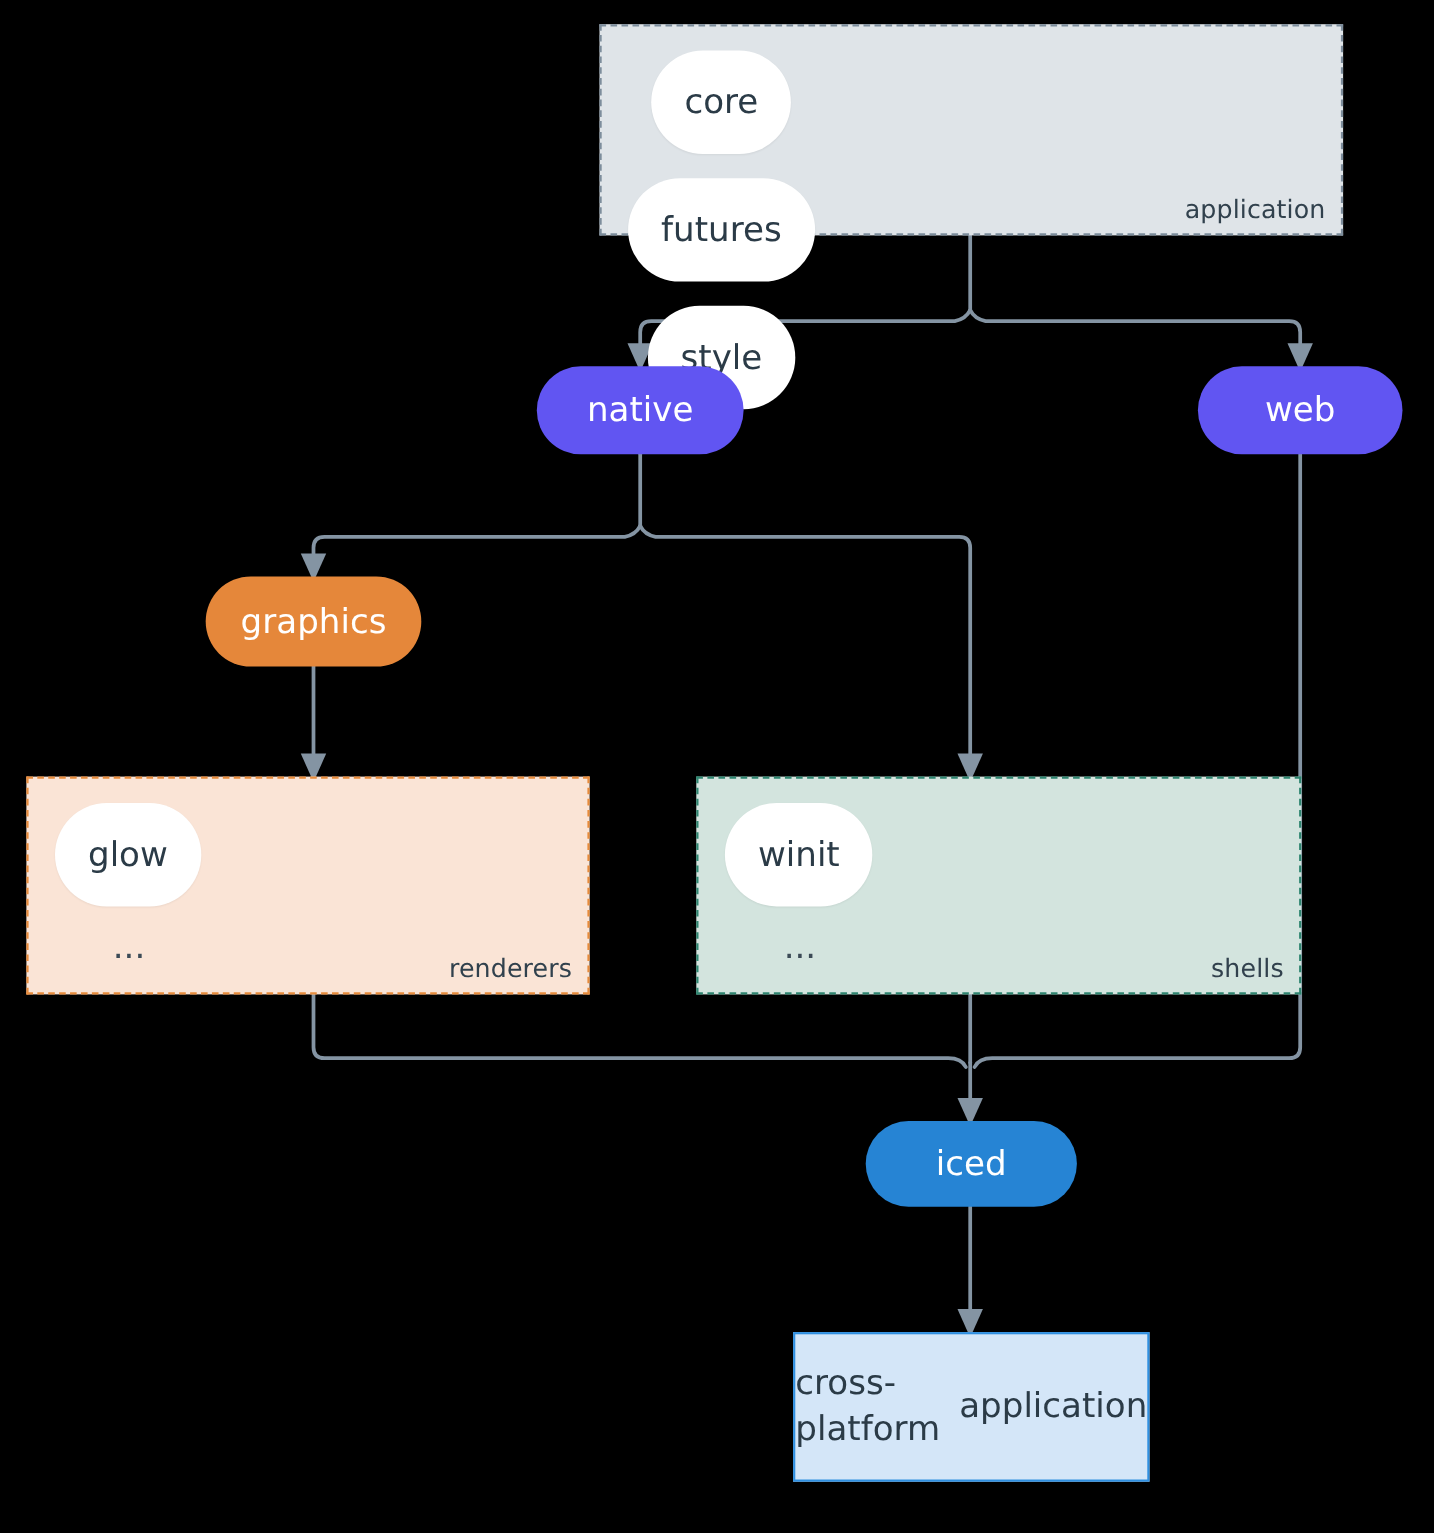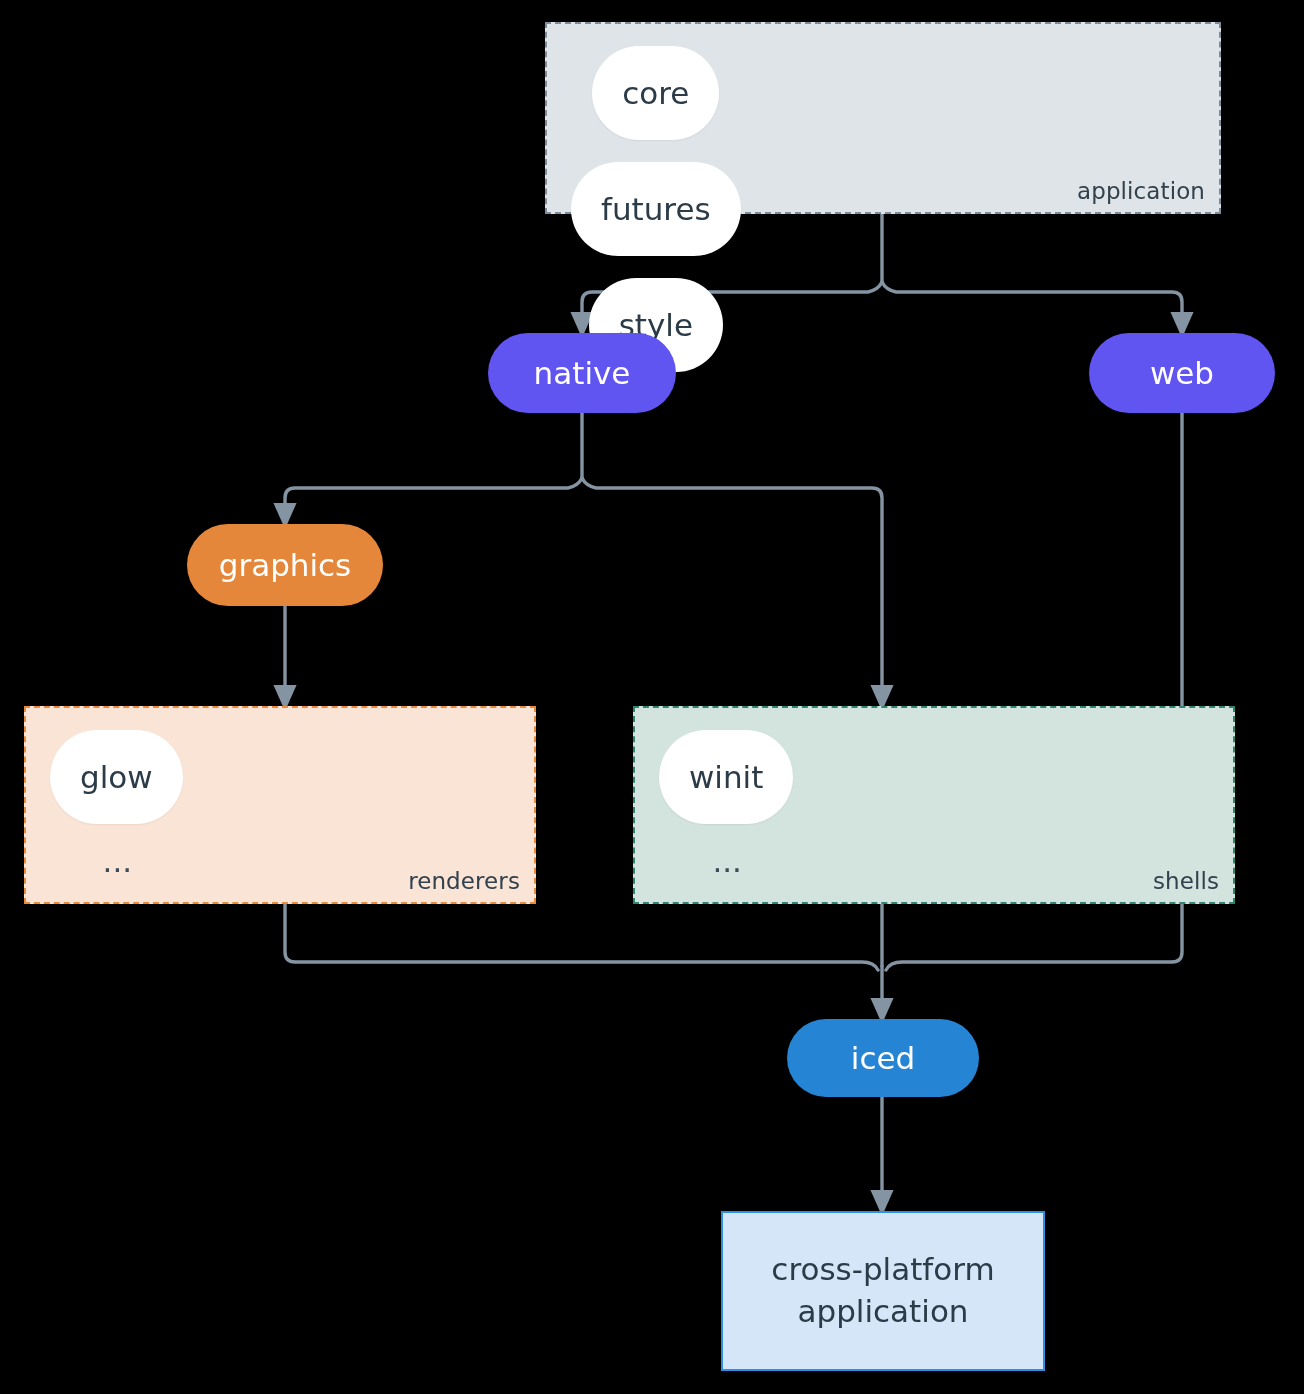--- a/index.html
+++ b/index.html
@@ -62,21 +62,21 @@
     left: 24px;
     top: 706px;
     width: 512px;
     height: 198px;
     background: #fae4d6;
     border: 2px dashed #e88c3c;
   }
   #cluster-shells {
     left: 633px;
     top: 706px;
-    width: 602px;
+    width: 550px;
     height: 198px;
     background: #d3e4de;
     border: 2px dashed #2f8570;
   }
 
   
   .pill-white {
     display: flex;
     align-items: center;
     justify-content: center;
@@ -136,32 +136,32 @@
     height: 78px;
     background: #2684d4;
   }
 
   
   #node-application {
     position: absolute;
     left: 721px;
     top: 1211px;
     width: 324px;
-    height: 160px;
+    height: 136px;
     background: #d4e6f8;
     border: 2px solid #2f8fe0;
     box-sizing: border-box;
     display: flex;
-    flex-direction: column;
+    flex-direction: row;
     align-items: center;
     justify-content: center;
     color: #2b3b47;
     font-size: 31px;
     line-height: 1.35;
-    text-align: right;
+    text-align: left;
   }
 </style>
 </head>
 <body>
 
 <div id="stage">
 
   <svg id="edges" viewBox="0 0 1304 1394" width="1304" height="1394" aria-hidden="true">
     <defs>
       <marker id="arrow" markerWidth="9" markerHeight="9" refX="4.4" refY="4.2" orient="auto" markerUnits="strokeWidth">

